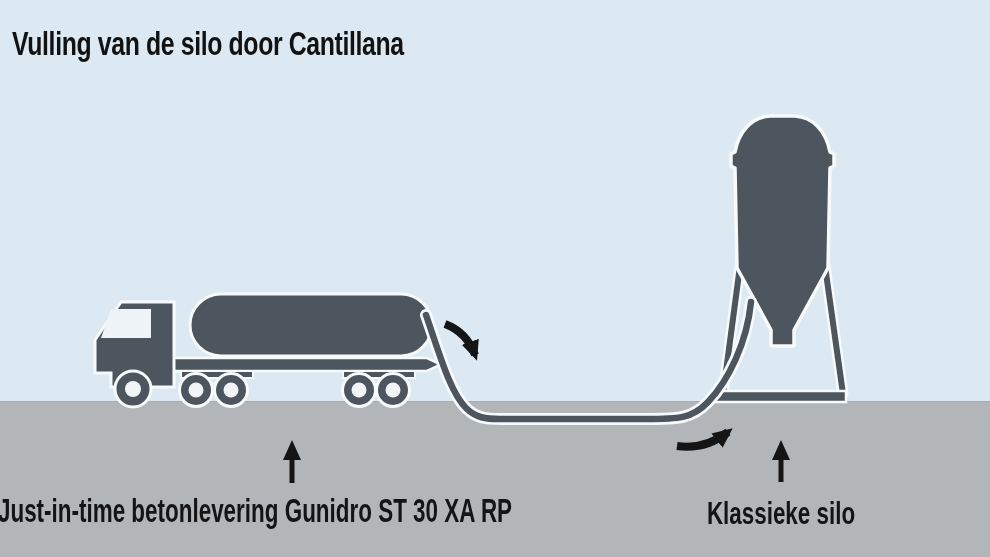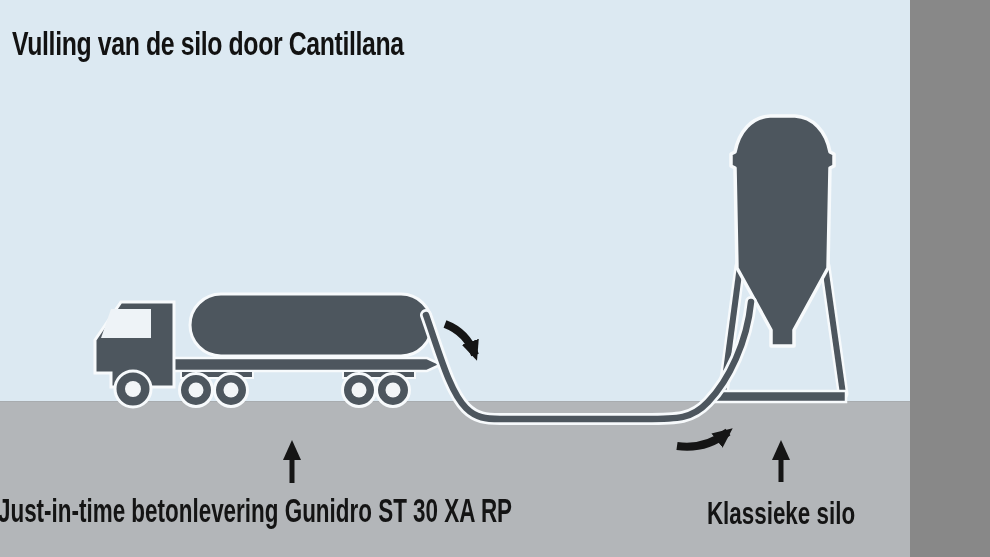--- a/index.html
+++ b/index.html
@@ -1,18 +1,18 @@
 <!DOCTYPE html>
 <html><head>
 <meta charset="utf-8">
 <style>
   html,body{margin:0;padding:0;background:#888;}
   .canvas{
     position:relative;
-    width:910px;height:557px;
+    width:990px;height:557px;
     overflow:hidden;
     background:#dce9f2;
     font-family:"Liberation Sans", sans-serif;
   }
   .ground{
     position:absolute;left:0;right:0;bottom:0;
     height:155px;
     background:#b3b6b9;
     border-top:1px solid #a8acaf;
   }

